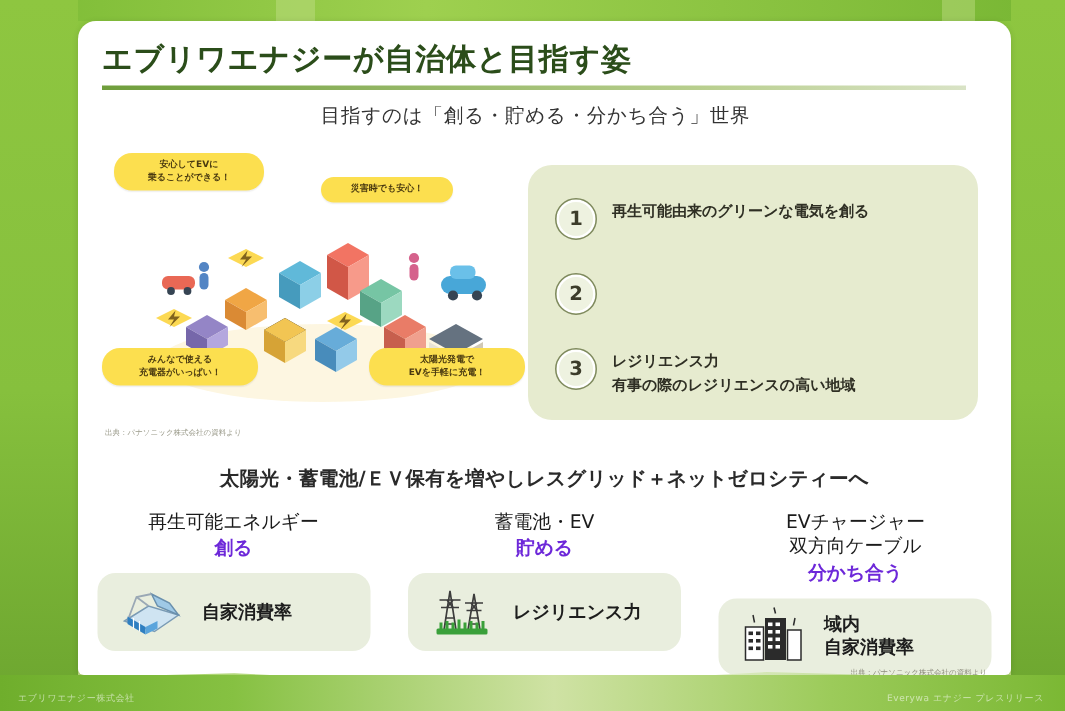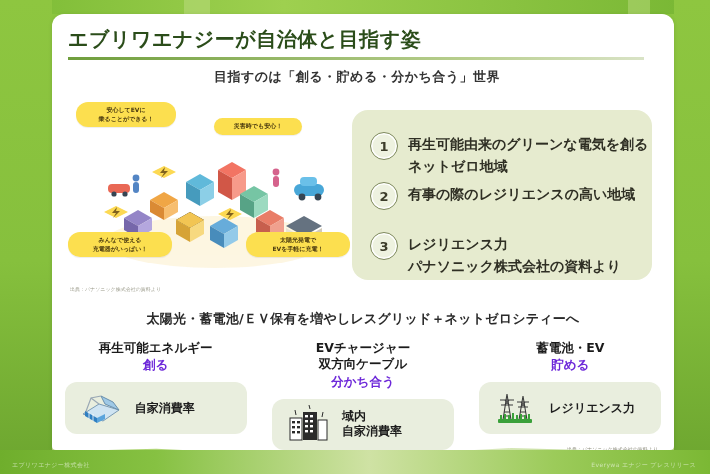--- a/index.html
+++ b/index.html
@@ -41,21 +41,21 @@
   
   .title-wrap{position:absolute;left:16px;top:12px;width:590px;}
   .title{
     font-size:20px;font-weight:bold;color:#2b4d1a;letter-spacing:.5px;
     text-shadow:0 1px 0 rgba(255,255,255,.6);
   }
   .title-rule{margin-top:4px;height:3px;width:576px;
     background:linear-gradient(90deg,#6f9e3c,#b9cf8f 70%,#d9e3c6);}
   .subtitle{
     position:absolute;left:90px;top:54px;width:430px;text-align:center;
-    font-size:13px;font-weight:bold;color:#333333;letter-spacing:.5px;
+    font-size:13px;font-weight:normal;color:#333333;letter-spacing:.5px;
   }
 
   
   .illus{position:absolute;left:10px;top:82px;width:312px;height:198px;overflow:hidden;}
   .illus-credit{position:absolute;left:8px;bottom:2px;font-size:5px;color:#9a9a8a;white-space:nowrap;}
   .bubble{
     position:absolute;background:#fcdf4f;border-radius:12px;
     font-size:6px;font-weight:bold;color:#4a3a10;text-align:center;
     line-height:1.45;padding:4px 6px;box-shadow:0 1px 1px rgba(0,0,0,.07);
   }
@@ -74,33 +74,33 @@
   .r1{top:22px;}
   .r2{top:72px;}
   .r3{top:122px;}
   .badge{
     width:26px;height:26px;border-radius:50%;
     border:1.6px solid #7f8a5e;background:#eef2e0;
     display:flex;align-items:center;justify-content:center;
     font-size:13px;font-weight:bold;color:#3c3c2a;flex:none;
     box-shadow:inset 0 0 0 1.6px #ffffff;
   }
-  .num-text{font-size:14px;line-height:1.55;color:#2f2f24;font-weight:bold;padding-top:2px;}
+  .num-text{font-size:10px;line-height:1.55;color:#2f2f24;font-weight:bold;padding-top:2px;}
 
   
   .mid-strip{position:absolute;left:0;top:290px;width:622px;height:34px;background:#ffffff;}
   .mid-text{
     position:absolute;left:0;top:296px;width:622px;text-align:center;
     font-size:13px;font-weight:bold;color:#2a2a2a;letter-spacing:.2px;
   }
 
   
   .cols{position:absolute;left:0;top:326px;width:622px;height:110px;display:flex;}
   .col{flex:1;display:flex;flex-direction:column;align-items:center;}
-  .col-h1{font-size:12.5px;font-weight:bold;color:#1b1b1b;line-height:1.3;text-align:center;}
+  .col-h1{font-size:12.5px;font-weight:normal;color:#1b1b1b;line-height:1.3;text-align:center;}
   .col-h2{font-size:12.5px;font-weight:bold;color:#6d28d9;margin-top:1px;text-align:center;}
   .chip{
     margin-top:8px;width:182px;height:52px;background:#e9eede;border-radius:12px;
     display:flex;align-items:center;gap:8px;padding:0 10px;box-sizing:border-box;
   }
   .chip-icon{width:52px;height:40px;flex:none;}
   .chip-label{font-size:12px;font-weight:bold;color:#1d1d1d;line-height:1.25;}
   .chip-credit{position:absolute;right:16px;bottom:-2px;font-size:5px;color:#8d8d7d;white-space:nowrap;}
 </style>
 </head>
@@ -225,34 +225,32 @@
       <div class="bubble b4">太陽光発電で<br>EVを手軽に充電！</div>
 
       <div class="illus-credit">出典：パナソニック株式会社の資料より</div>
     </div>
 
     <div class="panel">
       <div class="num-row r1">
         <div class="badge">1</div>
         <div class="num-text">
           <div>再生可能由来のグリーンな電気を創る</div>
-          <div>ネットゼロ地域</div>
         </div>
       </div>
       <div class="num-row r2">
         <div class="badge">2</div>
         <div class="num-text">
-          <div>有事の際のレジリエンスの高い地域</div>
         </div>
       </div>
       <div class="num-row r3">
         <div class="badge">3</div>
         <div class="num-text">
           <div>レジリエンス力</div>
-          <div>パナソニック株式会社の資料より</div>
+          <div>有事の際のレジリエンスの高い地域</div>
         </div>
       </div>
     </div>
 
     <div class="mid-strip"></div>
     <div class="mid-text">太陽光・蓄電池/ＥＶ保有を増やしレスグリッド＋ネットゼロシティーへ</div>
 
     <div class="cols">
 
       <div class="col">
@@ -267,56 +265,20 @@
             <polygon points="10,28 22,35 22,30 10,23" fill="#2f7fc1"></polygon>
             <polygon points="22,30 30,26 30,31 22,35" fill="#5aa4dc"></polygon>
             <line x1="14" y1="24" x2="14" y2="31" stroke="#fff" stroke-width=".8"></line>
             <line x1="18" y1="26" x2="18" y2="33" stroke="#fff" stroke-width=".8"></line>
           </svg>
           <div class="chip-label">自家消費率</div>
         </div>
       </div>
 
       <div class="col">
-        <div class="col-h1">EVチャージャー<br>双方向ケーブル</div>
-        <div class="col-h2">分かち合う</div>
-        <div class="chip">
-          <svg class="chip-icon" viewBox="0 0 52 40">
-            <rect x="8" y="14" width="12" height="22" fill="#fff" stroke="#2b2b2b" stroke-width="1"></rect>
-            <g fill="#2b2b2b">
-              <rect x="10" y="17" width="3" height="2.4"></rect>
-                <rect x="15" y="17" width="3" height="2.4"></rect>
-              <rect x="10" y="22" width="3" height="2.4"></rect>
-                <rect x="15" y="22" width="3" height="2.4"></rect>
-              <rect x="10" y="27" width="3" height="2.4"></rect>
-                <rect x="15" y="27" width="3" height="2.4"></rect>
-            </g>
-            <rect x="21" y="8" width="14" height="28" fill="#2b2b2b"></rect>
-            <g fill="#ffffff">
-              <rect x="23" y="11" width="3" height="2.4"></rect>
-                <rect x="28" y="11" width="3" height="2.4"></rect>
-              <rect x="23" y="16" width="3" height="2.4"></rect>
-                <rect x="28" y="16" width="3" height="2.4"></rect>
-              <rect x="23" y="21" width="3" height="2.4"></rect>
-                <rect x="28" y="21" width="3" height="2.4"></rect>
-              <rect x="23" y="26" width="3" height="2.4"></rect>
-                <rect x="28" y="26" width="3" height="2.4"></rect>
-            </g>
-            <rect x="36" y="16" width="9" height="20" fill="#fff" stroke="#2b2b2b" stroke-width="1"></rect>
-            <g stroke="#2b2b2b" stroke-width="1" fill="none">
-              <path d="M14 11 L13 6"></path>
-                <path d="M28 5 L27 1"></path>
-                <path d="M40 13 L41 8"></path>
-            </g>
-          </svg>
-          <div class="chip-label">域内<br>自家消費率</div>
-        </div>
-      </div>
-
-      <div class="col">
         <div class="col-h1">蓄電池・EV</div>
         <div class="col-h2">貯める</div>
         <div class="chip">
           <svg class="chip-icon" viewBox="0 0 52 40">
             <g stroke="#3c3c3c" stroke-width="1.1" fill="none">
               <path d="M14 32 L18 6 L22 32"></path>
               <path d="M15 24 h6 M14.5 28 h7"></path>
               <path d="M11 12 h14 M12 17 h12"></path>
               <path d="M16 12 L20 17 M20 12 L16 17"></path>
               <path d="M30 32 L34 8 L38 32"></path>
@@ -332,20 +294,56 @@
                 <rect x="23" y="25" width="2" height="7"></rect>
               <rect x="27" y="27" width="2" height="5"></rect>
                 <rect x="31" y="26" width="2" height="6"></rect>
               <rect x="35" y="27" width="2" height="5"></rect>
                 <rect x="39" y="26" width="2" height="6"></rect>
             </g>
           </svg>
           <div class="chip-label">レジリエンス力</div>
         </div>
       </div>
+
+      <div class="col">
+        <div class="col-h1">EVチャージャー<br>双方向ケーブル</div>
+        <div class="col-h2">分かち合う</div>
+        <div class="chip">
+          <svg class="chip-icon" viewBox="0 0 52 40">
+            <rect x="8" y="14" width="12" height="22" fill="#fff" stroke="#2b2b2b" stroke-width="1"></rect>
+            <g fill="#2b2b2b">
+              <rect x="10" y="17" width="3" height="2.4"></rect>
+                <rect x="15" y="17" width="3" height="2.4"></rect>
+              <rect x="10" y="22" width="3" height="2.4"></rect>
+                <rect x="15" y="22" width="3" height="2.4"></rect>
+              <rect x="10" y="27" width="3" height="2.4"></rect>
+                <rect x="15" y="27" width="3" height="2.4"></rect>
+            </g>
+            <rect x="21" y="8" width="14" height="28" fill="#2b2b2b"></rect>
+            <g fill="#ffffff">
+              <rect x="23" y="11" width="3" height="2.4"></rect>
+                <rect x="28" y="11" width="3" height="2.4"></rect>
+              <rect x="23" y="16" width="3" height="2.4"></rect>
+                <rect x="28" y="16" width="3" height="2.4"></rect>
+              <rect x="23" y="21" width="3" height="2.4"></rect>
+                <rect x="28" y="21" width="3" height="2.4"></rect>
+              <rect x="23" y="26" width="3" height="2.4"></rect>
+                <rect x="28" y="26" width="3" height="2.4"></rect>
+            </g>
+            <rect x="36" y="16" width="9" height="20" fill="#fff" stroke="#2b2b2b" stroke-width="1"></rect>
+            <g stroke="#2b2b2b" stroke-width="1" fill="none">
+              <path d="M14 11 L13 6"></path>
+                <path d="M28 5 L27 1"></path>
+                <path d="M40 13 L41 8"></path>
+            </g>
+          </svg>
+          <div class="chip-label">域内<br>自家消費率</div>
+        </div>
+      </div>
     </div>
 
     <div class="chip-credit">出典：パナソニック株式会社の資料より</div>
   </div>
 
   <div class="footer-wave"></div>
   <div class="footer-strip"></div>
   <div class="wm wm-left">エブリワエナジー株式会社</div>
   <div class="wm wm-right">Everywa エナジー プレスリリース</div>
 </div>

